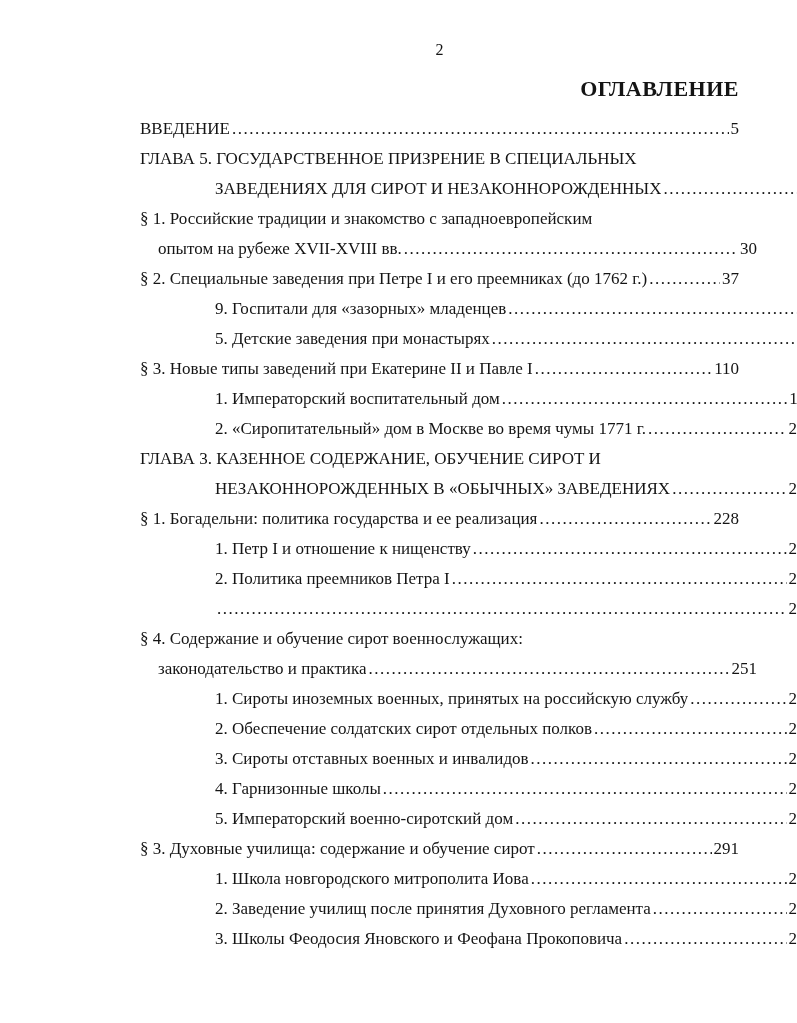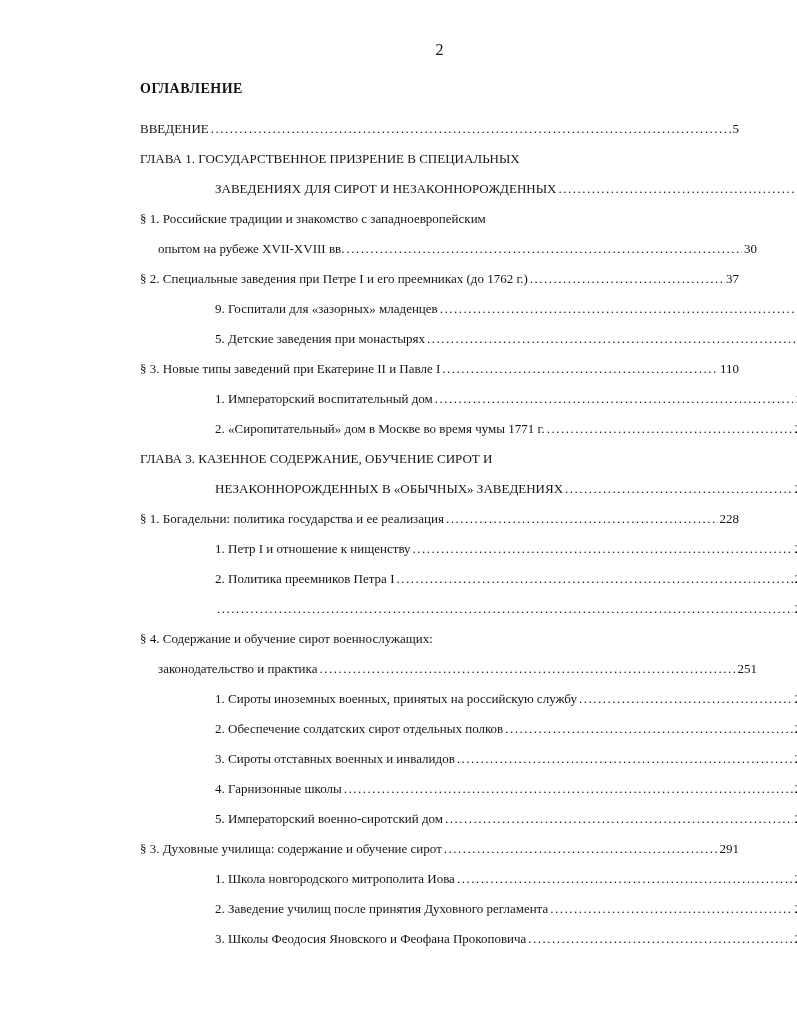--- a/index.html
+++ b/index.html
@@ -19,33 +19,33 @@
     color: #141414;
     overflow: hidden;
   }
   .page-num {
     text-align: center;
     font-size: 16px;
     line-height: 20px;
     margin-bottom: 14px;
   }
   .title {
-    text-align: left;
-    font-size: 14px;
+    text-align: right;
+    font-size: 22px;
     font-weight: bold;
     letter-spacing: 0.5px;
     margin: 16px 0 12px 0;
     line-height: 26px;
   }
   .toc { width: 100%; }
   .entry { width: 100%; }
   .line {
     display: flex;
     align-items: center;
-    font-size: 13px;
+    font-size: 17px;
     line-height: 30px;
     width: 100%;
   }
   .line .txt {
     white-space: nowrap;
     flex: 0 1 auto;
     overflow: hidden;
   }
   .indent-0 { padding-left: 0; }
   .indent-1 { padding-left: 18px; }
@@ -74,21 +74,21 @@
   <div class="toc" id="toc">
       <div class="entry">
         <div class="line indent-0">
           <span class="txt">ВВЕДЕНИЕ</span>
           <span class="dots"></span>
           <span class="pg">5</span>
         </div>
       </div>
       <div class="entry">
         <div class="line indent-0">
-          <span class="txt">ГЛАВА 1. ГОСУДАРСТВЕННОЕ ПРИЗРЕНИЕ В СПЕЦИАЛЬНЫХ</span>
+          <span class="txt">ГЛАВА 5. ГОСУДАРСТВЕННОЕ ПРИЗРЕНИЕ В СПЕЦИАЛЬНЫХ</span>
         </div>
         <div class="line indent-2">
           <span class="txt">ЗАВЕДЕНИЯХ ДЛЯ СИРОТ И НЕЗАКОННОРОЖДЕННЫХ</span>
           <span class="dots"></span>
         </div>
       </div>
       <div class="entry">
         <div class="line indent-0">
           <span class="txt">§ 1. Российские традиции и знакомство с западноевропейским</span>
         </div>

